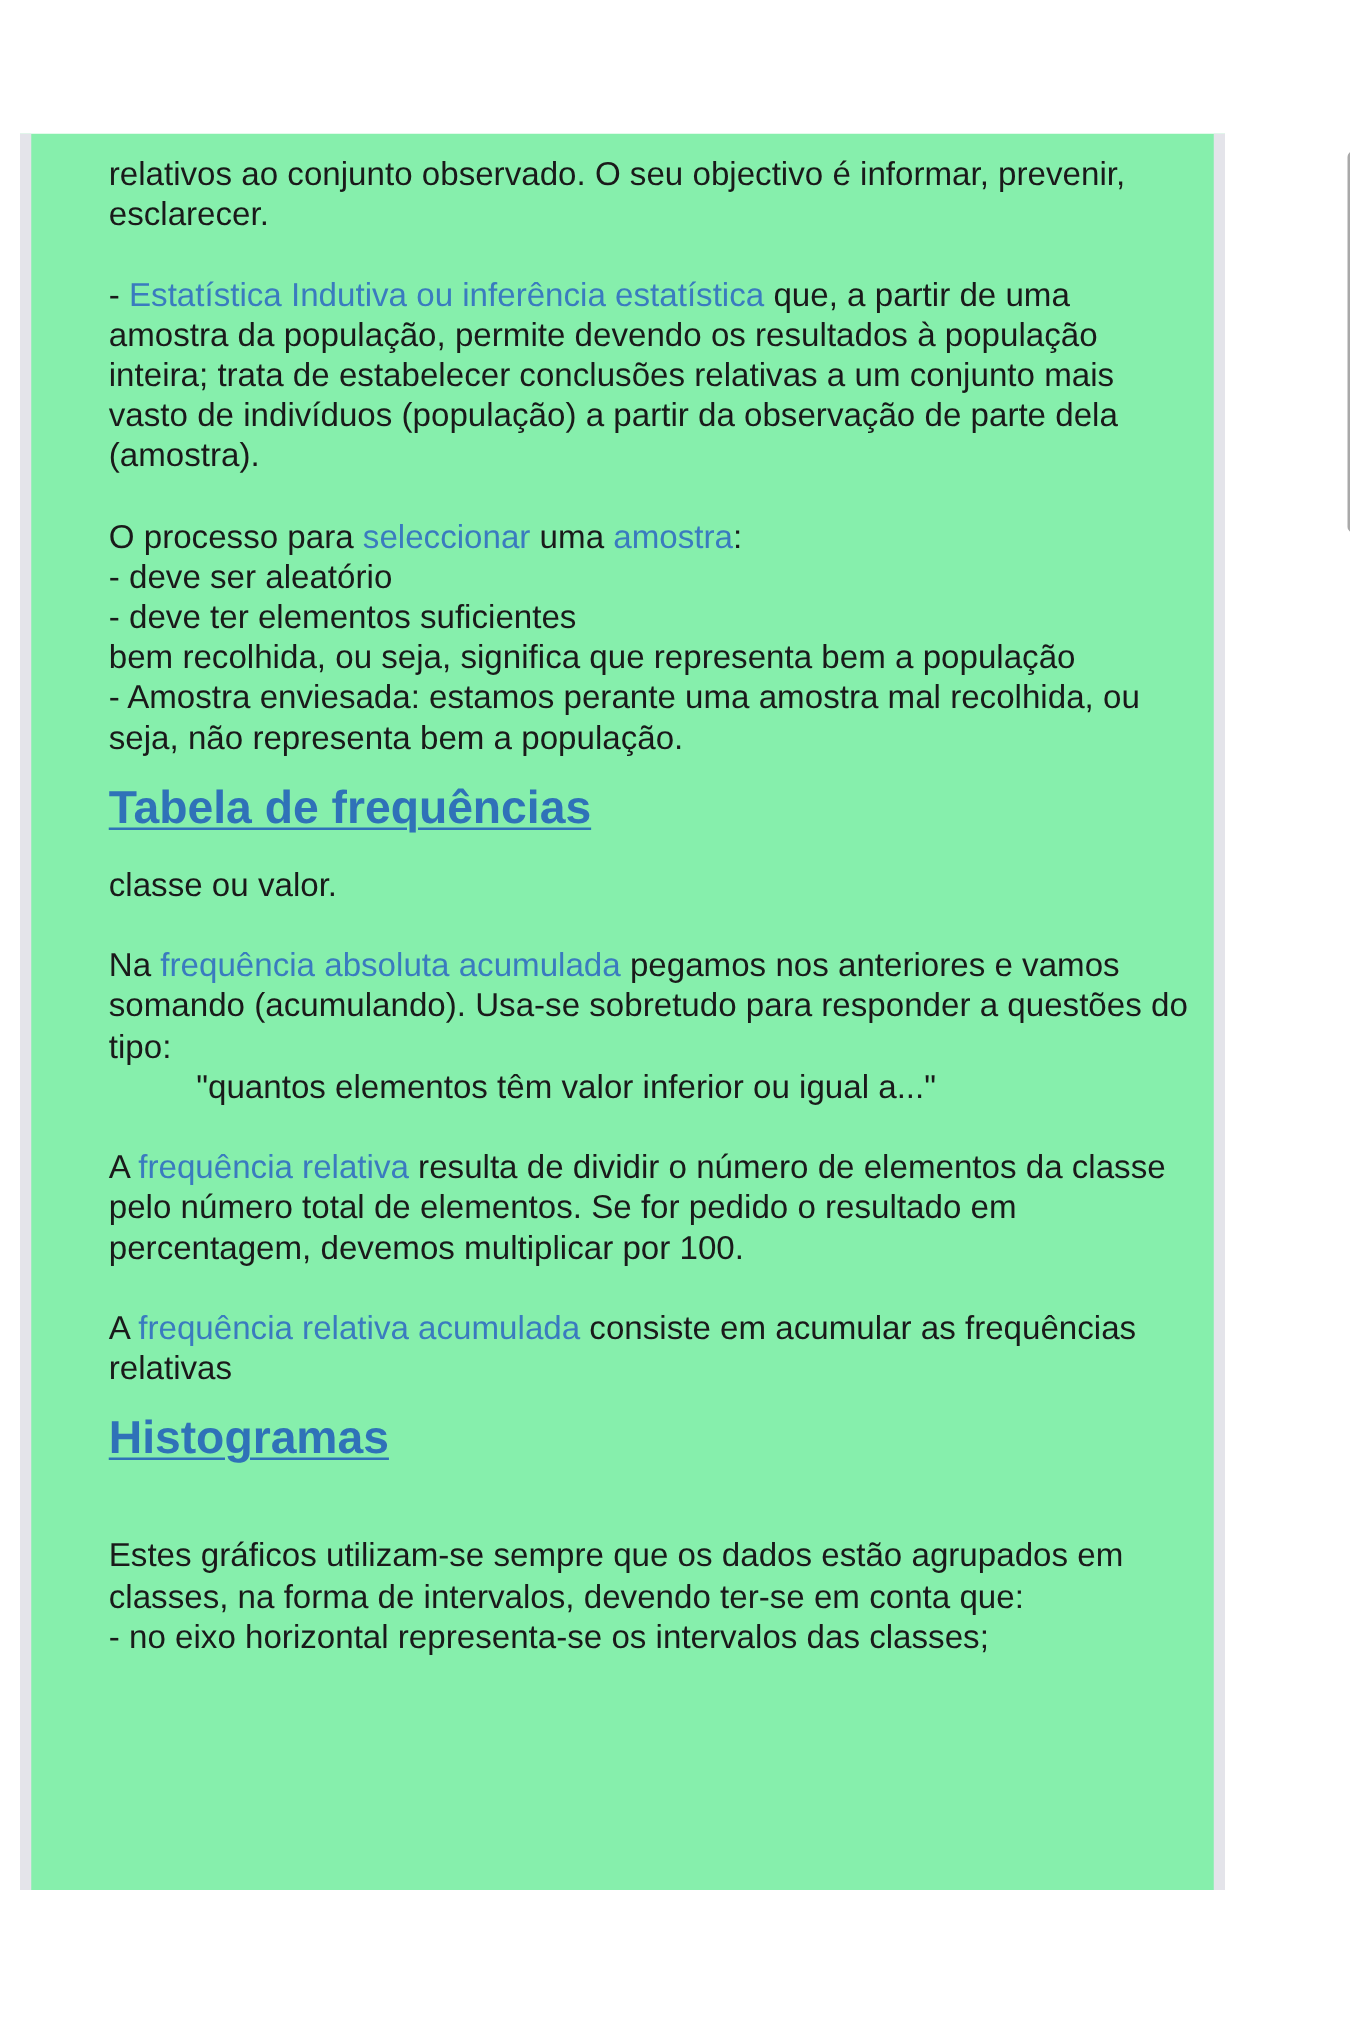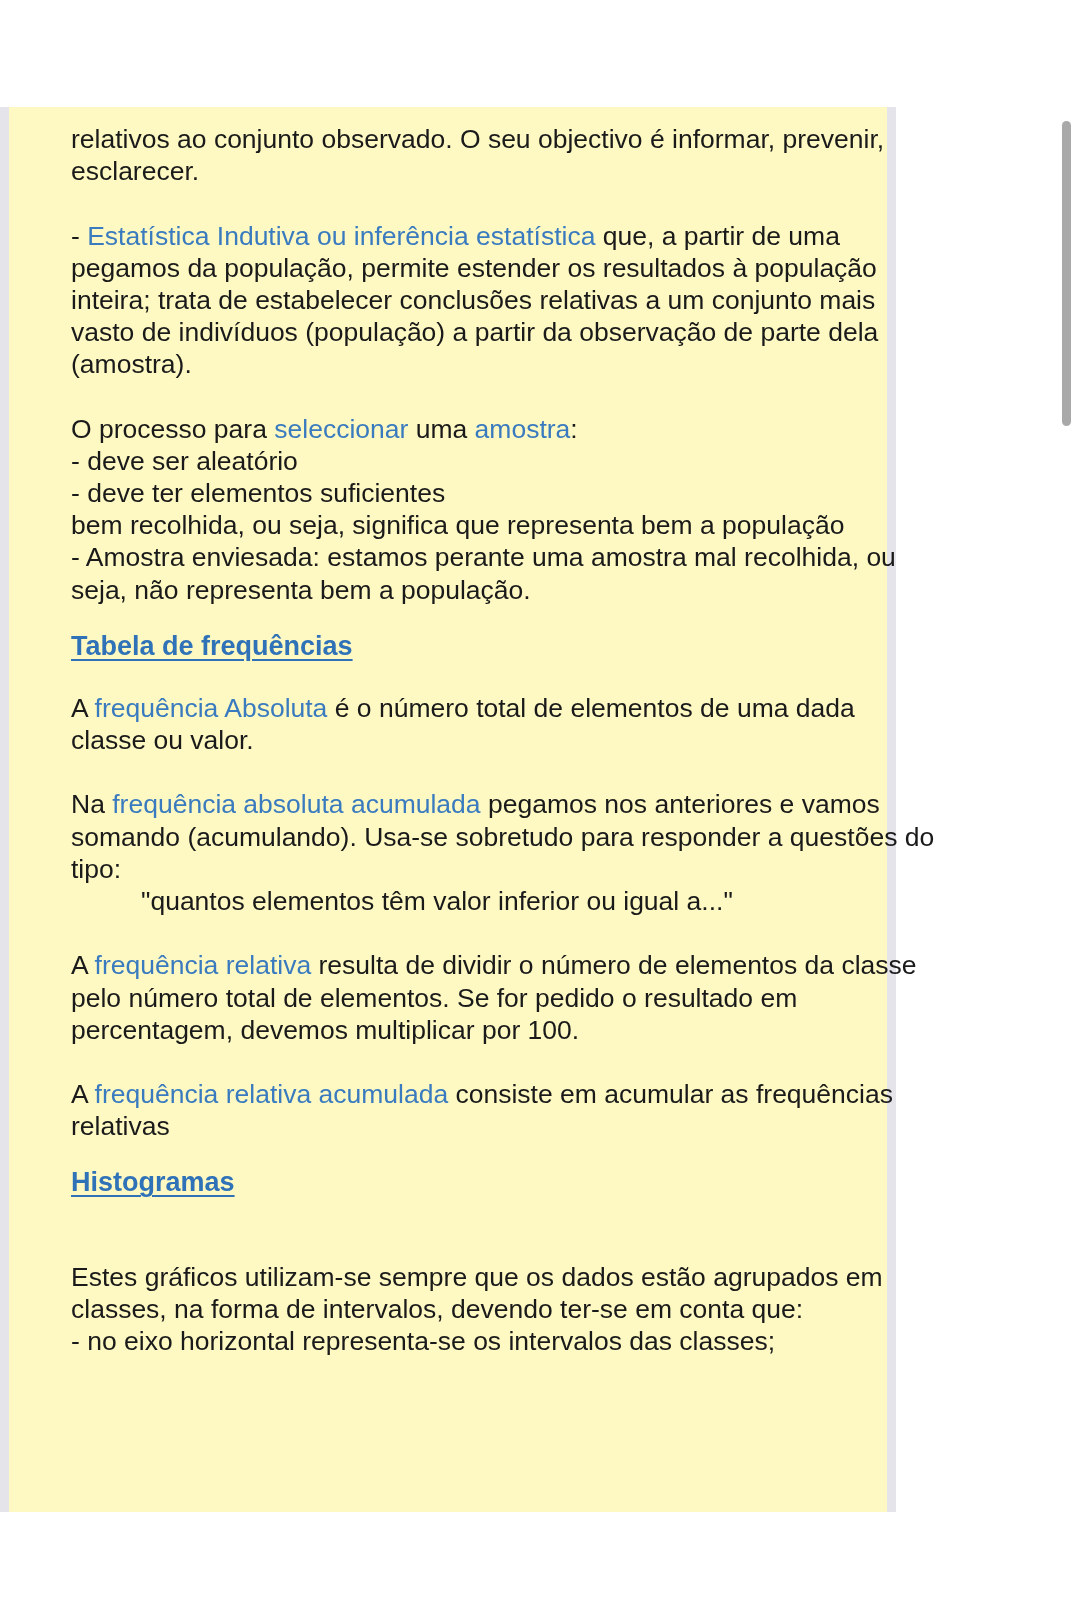--- a/index.html
+++ b/index.html
@@ -1,62 +1,61 @@
 <!DOCTYPE html>
 <html><head>
 <meta charset="utf-8">
 <style>
   html, body { margin:0; padding:0; background:#ffffff; }
   body { width:1080px; height:1620px; position:relative; overflow:hidden;
          font-family:"Liberation Sans", sans-serif; color:#1a1a1a; }
-  .frame { position:absolute; left:0; top:107px; width:896px; height:1405px; background:#fef9c3; }
+  .frame { position:absolute; left:16px; top:107px; width:964px; height:1405px; background:#86efac; }
   .left-strip { position:absolute; left:0; top:0; width:9px; height:100%; background:#e4e4ea; }
   .right-strip { position:absolute; right:0; top:0; width:9px; height:100%; background:#e4e4ea; }
   .scroll-thumb { position:absolute; left:1062px; top:14px; width:9px; height:305px; border-radius:5px; background:#a9a9a9; }
   .content { position:absolute; left:71px; top:16px; width:960px; font-size:26.5px; line-height:32.2px; }
   .line { white-space:nowrap; height:32.2px; }
   .gap { height:32.2px; }
   .b { color:#3a7bbf; font-weight:normal; }
-  .h { color:#2f72b8; font-weight:bold; font-size:27px; text-decoration:underline; text-decoration-thickness:2px; text-underline-offset:4px; line-height:40px; height:40px; white-space:nowrap; }
+  .h { color:#2f72b8; font-weight:bold; font-size:37px; text-decoration:underline; text-decoration-thickness:2px; text-underline-offset:4px; line-height:40px; height:40px; white-space:nowrap; }
   .h-gap-before { height:20px; }
   .h-gap-after { height:26px; }
   .indent { padding-left:70px; }
 </style>
 </head>
 <body>
 
 <div class="frame">
   <div class="left-strip"></div>
   <div class="right-strip"></div>
   <div class="scroll-thumb"></div>
 
   <div class="content">
     <div class="line">relativos ao conjunto observado. O seu objectivo é informar, prevenir,</div>
     <div class="line">esclarecer.</div>
     <div class="gap"></div>
 
     <div class="line"><span>- </span><span class="b">Estatística Indutiva ou inferência estatística</span><span> que, a partir de uma</span></div>
-    <div class="line">pegamos da população, permite estender os resultados à população</div>
+    <div class="line">amostra da população, permite devendo os resultados à população</div>
     <div class="line">inteira; trata de estabelecer conclusões relativas a um conjunto mais</div>
     <div class="line">vasto de indivíduos (população) a partir da observação de parte dela</div>
     <div class="line">(amostra).</div>
     <div class="gap"></div>
 
     <div class="line"><span>O processo para </span><span class="b">seleccionar</span><span> uma </span><span class="b">amostra</span><span>:</span></div>
     <div class="line">- deve ser aleatório</div>
     <div class="line">- deve ter elementos suficientes</div>
     <div class="line">bem recolhida, ou seja, significa que representa bem a população</div>
     <div class="line">- Amostra enviesada: estamos perante uma amostra mal recolhida, ou</div>
     <div class="line">seja, não representa bem a população.</div>
 
     <div class="h-gap-before"></div>
     <div class="h">Tabela de frequências</div>
     <div class="h-gap-after"></div>
 
-    <div class="line"><span>A </span><span class="b">frequência Absoluta</span><span> é o número total de elementos de uma dada</span></div>
     <div class="line">classe ou valor.</div>
     <div class="gap"></div>
 
     <div class="line"><span>Na </span><span class="b">frequência absoluta acumulada</span><span> pegamos nos anteriores e vamos</span></div>
     <div class="line">somando (acumulando). Usa-se sobretudo para responder a questões do</div>
     <div class="line">tipo:</div>
     <div class="line indent">"quantos elementos têm valor inferior ou igual a..."</div>
     <div class="gap"></div>
 
     <div class="line"><span>A </span><span class="b">frequência relativa</span><span> resulta de dividir o número de elementos da classe</span></div>

